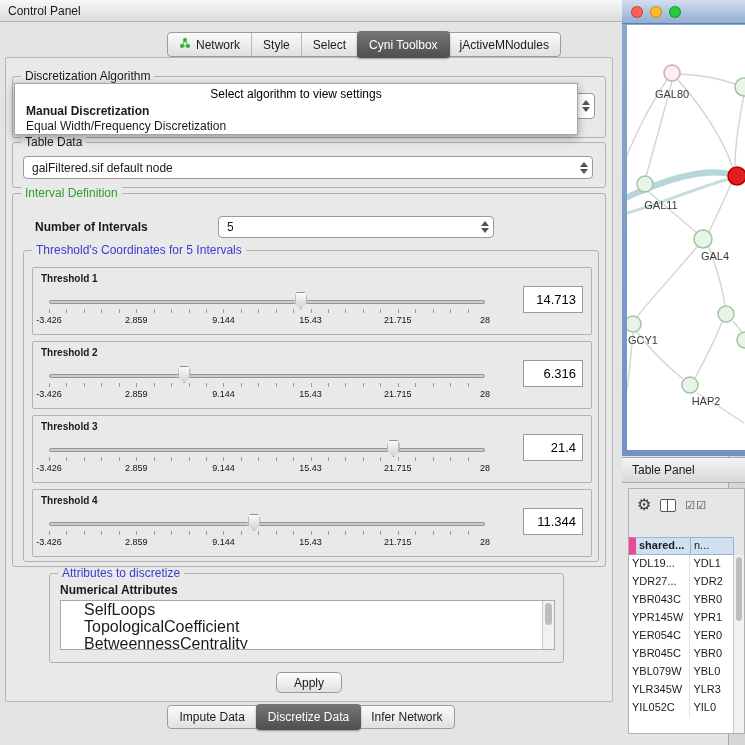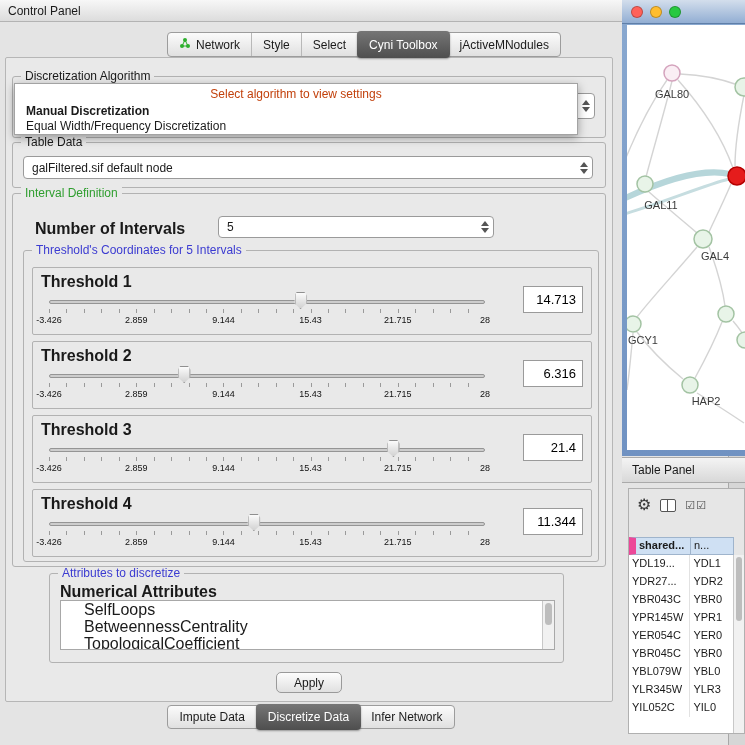--- a/index.html
+++ b/index.html
@@ -33,42 +33,42 @@
 
   .combo { position:absolute; background:#fff; border:1px solid #9a9a9a; border-radius:4px; display:flex; align-items:center; font-size:12px; }
   .combo .txt { flex:1; padding:0 8px; white-space:nowrap; overflow:hidden; }
   .combo .arrows { width:17px; height:100%; display:flex; flex-direction:column; align-items:center; justify-content:center; gap:2px; }
   .tri-up { width:0; height:0; border-left:4px solid transparent; border-right:4px solid transparent; border-bottom:5px solid #555; }
   .tri-down { width:0; height:0; border-left:4px solid transparent; border-right:4px solid transparent; border-top:5px solid #555; }
 
   
   .popup { left:8px; top:25px; width:564px; height:52px; background:#fff; border:1px solid #a3a3a3;
     box-shadow:0 3px 9px rgba(0,0,0,.35); z-index:30; font-size:12px; }
-  .popup .placeholder { height:20px; display:flex; align-items:center; justify-content:center; color:#c2410c; }
+  .popup .placeholder { height:20px; display:flex; align-items:center; justify-content:center; color:#000000; }
   .popup .opt { height:15px; line-height:15px; padding-left:11px; }
   .popup .opt.bold { font-weight:bold; }
 
   
   .threshold-box { position:absolute; left:8px; width:560px; height:68px; border:1px solid #b2b2b2; border-radius:2px; background:#e9e9e9; }
-  .th-label { position:absolute; left:8px; top:5px; font-size:16px; font-weight:bold; }
+  .th-label { position:absolute; left:8px; top:5px; font-size:10px; font-weight:bold; }
   .th-slider { position:absolute; left:8px; top:22px; width:452px; height:42px; }
   .tz { position:absolute; left:8px; right:8px; top:0; height:42px; }
   .groove { position:absolute; left:0; right:0; top:10px; height:4px; background:#cdcdcd; border:1px solid #959595; border-radius:2px; }
   .thumb { position:absolute; top:2px; width:13px; height:17px; transform:translateX(-50%);
     background:linear-gradient(#fefefe,#cfcfcf); box-shadow:inset 0 0 0 1px #8f8f8f;
     clip-path:polygon(50% 100%,0 65%,0 22%,20% 0,80% 0,100% 22%,100% 65%); }
   .ticks { position:absolute; left:0; right:0; top:19px; height:4px;
     background:repeating-linear-gradient(to right,#9a9a9a 0 1px,transparent 1px 4%); }
   .scale { position:absolute; left:0; right:0; top:25px; height:12px; font-size:9px; color:#111; }
   .scale span { position:absolute; transform:translateX(-50%); white-space:nowrap; }
   .value-field { position:absolute; right:8px; top:18px; width:60px; height:27px; background:#fff;
     border:1px solid #9a9a9a; font-size:13px; text-align:right; padding:0 6px; font-family:"Liberation Sans",sans-serif; }
 
   
-  .attr-label { position:absolute; left:10px; top:9px; font-size:16px; font-weight:bold; }
+  .attr-label { position:absolute; left:10px; top:9px; font-size:12px; font-weight:bold; }
   .attr-list { position:absolute; left:10px; top:26px; width:495px; height:50px; background:#fff; border:1px solid #a8a8a8; overflow:hidden; }
   .attr-items { position:absolute; left:0; top:0; right:12px; }
   .attr-item { height:17px; line-height:17px; padding-left:23px; font-size:16px; }
   .vscroll { position:absolute; right:0; top:0; bottom:0; width:12px; background:#f1f1f1; border-left:1px solid #c8c8c8; }
   .vscroll .sthumb { position:absolute; left:2px; width:7px; background:#bdbdbd; border-radius:4px; }
 
   .apply-btn { position:absolute; left:50%; transform:translateX(-50%); top:614px; width:66px; height:21px;
     background:linear-gradient(#fdfdfd,#e0e0e0); border:1px solid #9a9a9a; border-radius:5px; font-size:12px;
     display:flex; align-items:center; justify-content:center; cursor:default; }
 
@@ -171,21 +171,21 @@
         <div class="arrows">
           <div class="tri-up"></div>
             <div class="tri-down"></div>
         </div>
       </div>
     </div>
 
     <div class="group" style="left:6px; top:135px; width:594px; height:374px;">
       <span class="gtitle green">Interval Definition</span>
 
-      <span style="position:absolute; left:22px; top:26px; font-size:16px; font-weight:bold;">Number of Intervals</span>
+      <span style="position:absolute; left:22px; top:26px; font-size:12px; font-weight:bold;">Number of Intervals</span>
       <div class="combo" style="left:205px; top:22px; width:276px; height:22px;">
         <div class="txt">5</div>
         <div class="arrows">
           <div class="tri-up"></div>
             <div class="tri-down"></div>
         </div>
       </div>
 
       <div class="group" style="left:10px; top:56px; width:576px; height:312px;">
         <span class="gtitle blue">Threshold's Coordinates for 5 Intervals</span>
@@ -271,22 +271,22 @@
         </div>
       </div>
     </div>
 
     <div class="group" style="left:43px; top:515px; width:515px; height:90px;">
       <span class="gtitle blue">Attributes to discretize</span>
       <div class="attr-label">Numerical Attributes</div>
       <div class="attr-list">
         <div class="attr-items">
           <div class="attr-item">SelfLoops</div>
+          <div class="attr-item">TopologicalCoefficient</div>
           <div class="attr-item">BetweennessCentrality</div>
-          <div class="attr-item">TopologicalCoefficient</div>
         </div>
         <div class="vscroll">
           <div class="sthumb" style="top:2px; height:22px;"></div>
         </div>
       </div>
     </div>
 
     <div class="apply-btn">Apply</div>
   </div>
 

